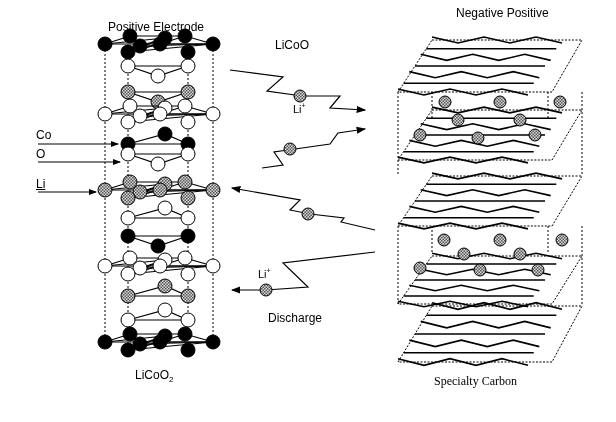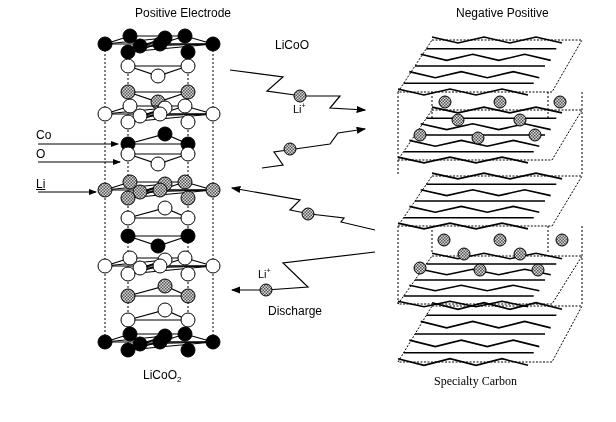--- a/index.html
+++ b/index.html
@@ -272,32 +272,32 @@
       <circle cx="500" cy="240" r="6" fill="url(#hatch)" stroke="#000" stroke-width="1"></circle>
       <circle cx="562" cy="240" r="6" fill="url(#hatch)" stroke="#000" stroke-width="1"></circle>
       <circle cx="464" cy="254" r="6" fill="url(#hatch)" stroke="#000" stroke-width="1"></circle>
       <circle cx="520" cy="254" r="6" fill="url(#hatch)" stroke="#000" stroke-width="1"></circle>
       <circle cx="420" cy="268" r="6" fill="url(#hatch)" stroke="#000" stroke-width="1"></circle>
       <circle cx="480" cy="270" r="6" fill="url(#hatch)" stroke="#000" stroke-width="1"></circle>
       <circle cx="538" cy="270" r="6" fill="url(#hatch)" stroke="#000" stroke-width="1"></circle>
     </g>
 </svg>
 
-<div class="lbl" style="left:108px; top:6px;margin-left:27px;">Positive Electrode</div>
+<div class="lbl" style="left:108px; top:20px;">Positive Electrode</div>
 <div class="lbl" style="left:456px; top:6px;">Negative Positive</div>
 <div class="lbl" style="left:275px; top:38px;">LiCoO</div>
-<div class="lbl" style="left:268px; top:304px;">Discharge</div>
+<div class="lbl" style="left:268px; top:311px;">Discharge</div>
 
 <div class="lbl" style="left:36px; top:128px;">Co</div>
 <div class="lbl" style="left:36px; top:147px;">O</div>
 <div class="lbl" style="left:36px; top:177px; text-decoration: underline;">Li</div>
 
 <div class="lbl" style="left:293px; top:103px; font-size:11px;">
   <span>Li</span><span class="sup">+</span>
 </div>
 <div class="lbl" style="left:258px; top:268px; font-size:11px;">
   <span>Li</span><span class="sup">+</span>
 </div>
 
-<div class="lbl" style="left:135px; top:368px;margin-left:8px;">
+<div class="lbl" style="left:135px; top:368px;">
   <span>LiCoO</span><span class="sub">2</span>
 </div>
 <div class="lbl" style="left:434px; top:374px;font-family:Liberation Serif, serif;">Specialty Carbon</div>
 
 </body></html>

